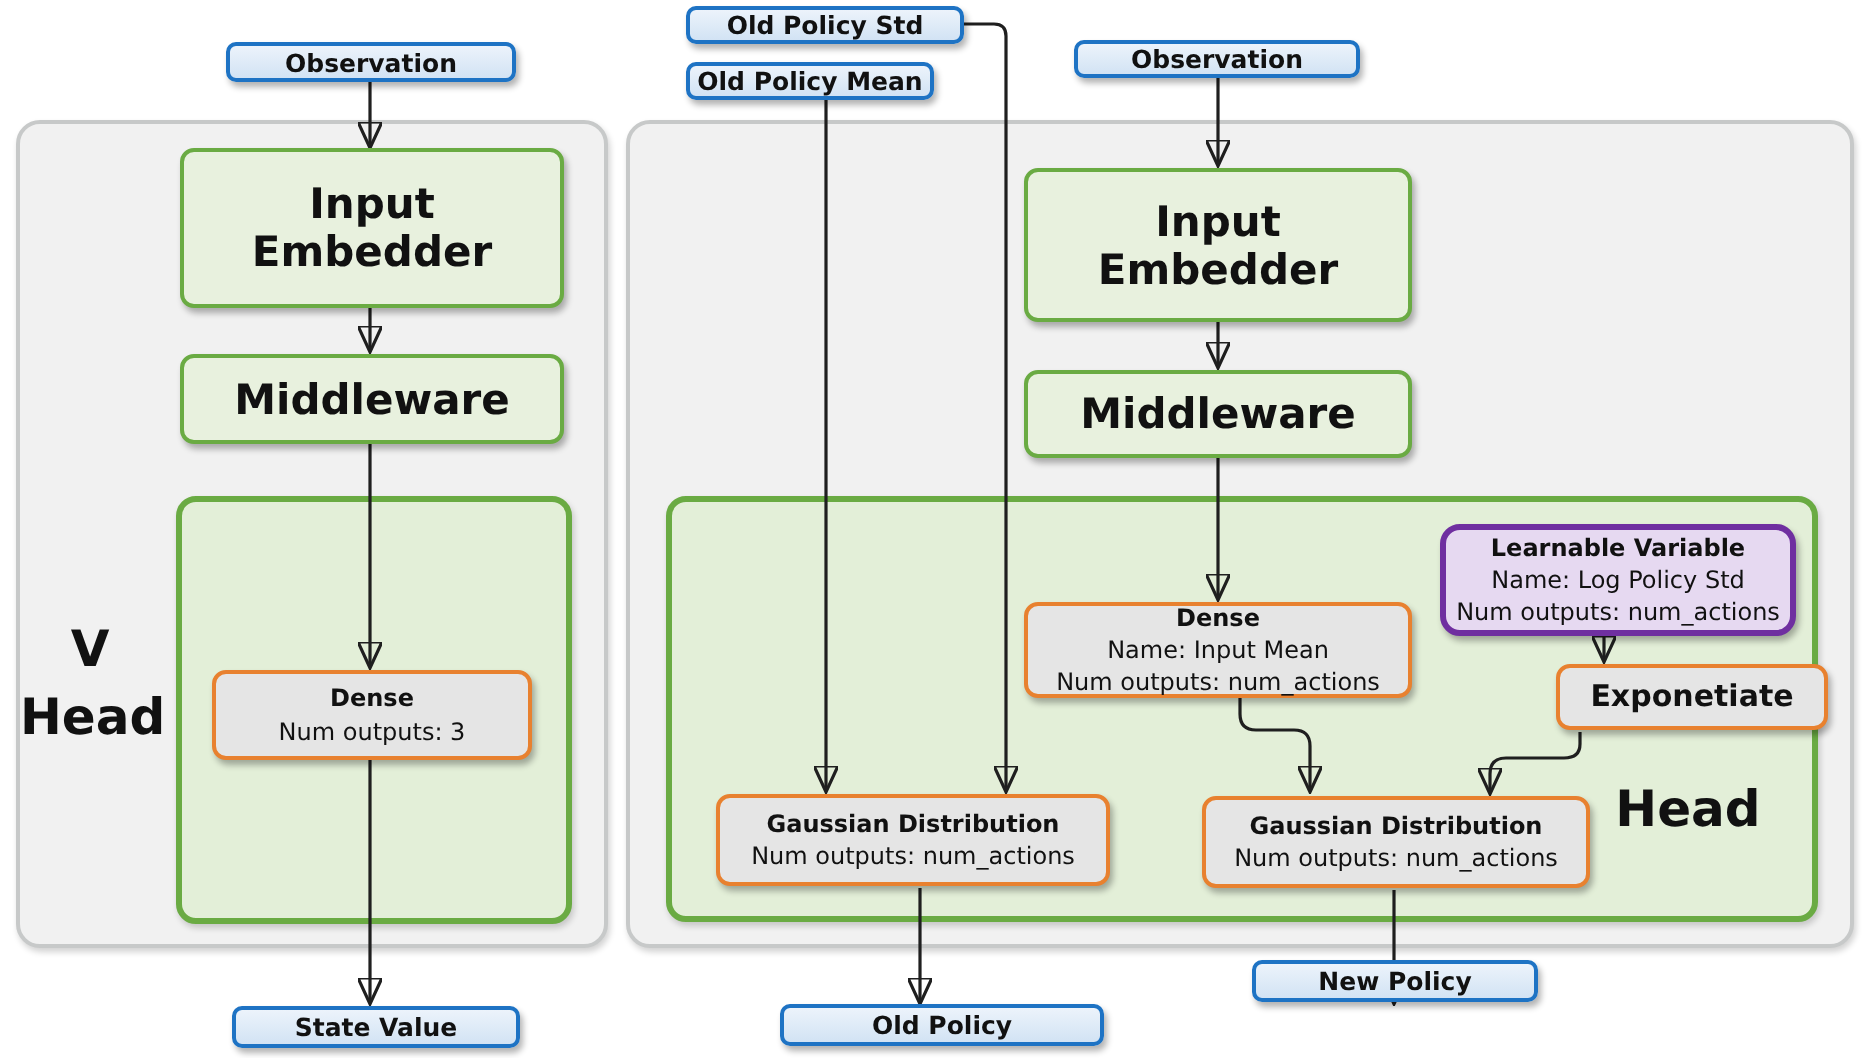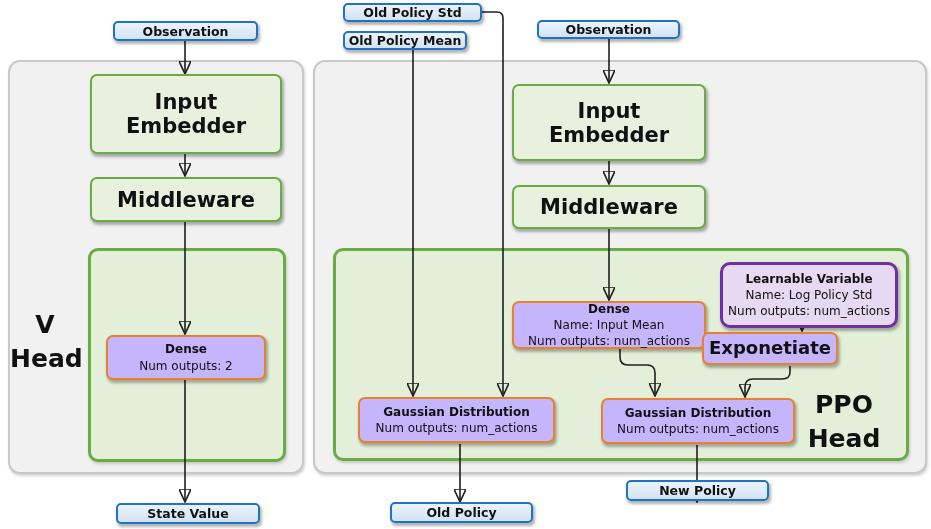--- a/index.html
+++ b/index.html
@@ -23,21 +23,21 @@
   .blue{
     background:linear-gradient(180deg,#ecf3fb 0%,#d2e3f4 100%);
     border:2.5px solid #1e73c4;border-radius:5px;
     font-size:12.5px;font-weight:bold;
   }
   .green{
     background:#e8f1de;border:2.5px solid #6aab43;border-radius:7px;
     font-size:21px;font-weight:bold;
   }
   .orange{
-    background:#c4b5fd;border:2.5px solid #e8812f;border-radius:7px;
+    background:#e5e5e5;border:2.5px solid #e8812f;border-radius:7px;
   }
   .purple{
     background:#e6d9f1;border:3px solid #6f2fa0;border-radius:10px;
   }
   .small-title{font-size:12px;font-weight:bold;line-height:1.35;}
   .small-line{font-size:12px;font-weight:normal;line-height:1.35;text-align:center;}
   .head-label{
     position:absolute;text-align:center;font-size:25px;font-weight:bold;color:#111;line-height:1.35;
   }
   svg.wires{position:absolute;left:0;top:0;width:931px;height:529px;pointer-events:none;}
@@ -74,60 +74,59 @@
     <path d="M482,12 H497 Q503,12 503,18 V395" marker-end="url(#arw)"></path>
     <path d="M460,444 V501" marker-end="url(#arw)"></path>
     <path d="M697,445 V501" marker-end="url(#arw)"></path>
   </svg>
 
   <div class="head-label" style="left:10px;top:308px;width:70px;">
     <div>V</div>
     <div>Head</div>
   </div>
   <div class="head-label" style="left:788px;top:388px;width:112px;">
-    <div>PPO</div>
     <div>Head</div>
   </div>
 
   <div class="node blue" style="left:113px;top:21px;width:145px;height:20px;">Observation</div>
   <div class="node green" style="left:90px;top:74px;width:192px;height:80px;">Input Embedder</div>
   <div class="node green" style="left:90px;top:177px;width:192px;height:45px;">Middleware</div>
   <div class="node orange" style="left:106px;top:335px;width:160px;height:45px;">
     <div class="small-title">Dense</div>
-    <div class="small-line">Num outputs: 2</div>
+    <div class="small-line">Num outputs: 3</div>
   </div>
   <div class="node blue" style="left:116px;top:503px;width:144px;height:21px;">State Value</div>
 
   <div class="node blue" style="left:343px;top:3px;width:139px;height:19px;">Old Policy Std</div>
   <div class="node blue" style="left:343px;top:31px;width:124px;height:19px;">Old Policy Mean</div>
   <div class="node blue" style="left:537px;top:20px;width:143px;height:19px;">Observation</div>
 
   <div class="node green" style="left:512px;top:84px;width:194px;height:77px;">Input Embedder</div>
   <div class="node green" style="left:512px;top:185px;width:194px;height:44px;">Middleware</div>
 
   <div class="node orange" style="left:512px;top:301px;width:194px;height:48px;">
     <div class="small-title">Dense</div>
     <div class="small-line">Name: Input Mean</div>
     <div class="small-line">Num outputs: num_actions</div>
   </div>
 
-  <div class="node purple" style="left:720px;top:262px;width:178px;height:66px;">
+  <div class="node purple" style="left:720px;top:262px;width:178px;height:56px;">
     <div class="small-title">Learnable Variable</div>
     <div class="small-line">Name: Log Policy Std</div>
     <div class="small-line">Num outputs: num_actions</div>
   </div>
 
-  <div class="node orange small-title" style="left:702px;top:332px;width:136px;height:33px;font-size:18px;">Exponetiate</div>
+  <div class="node orange small-title" style="left:778px;top:332px;width:136px;height:33px;font-size:15px;">Exponetiate</div>
 
   <div class="node orange" style="left:358px;top:397px;width:197px;height:46px;">
     <div class="small-title">Gaussian Distribution</div>
     <div class="small-line">Num outputs: num_actions</div>
   </div>
 
   <div class="node orange" style="left:601px;top:398px;width:194px;height:46px;">
     <div class="small-title">Gaussian Distribution</div>
     <div class="small-line">Num outputs: num_actions</div>
   </div>
 
-  <div class="node blue" style="left:390px;top:502px;width:143px;height:21px;">Old Policy</div>
+  <div class="node blue" style="left:390px;top:502px;width:162px;height:21px;">Old Policy</div>
   <div class="node blue" style="left:626px;top:480px;width:143px;height:21px;">New Policy</div>
 
 </div>
 
 </body></html>

